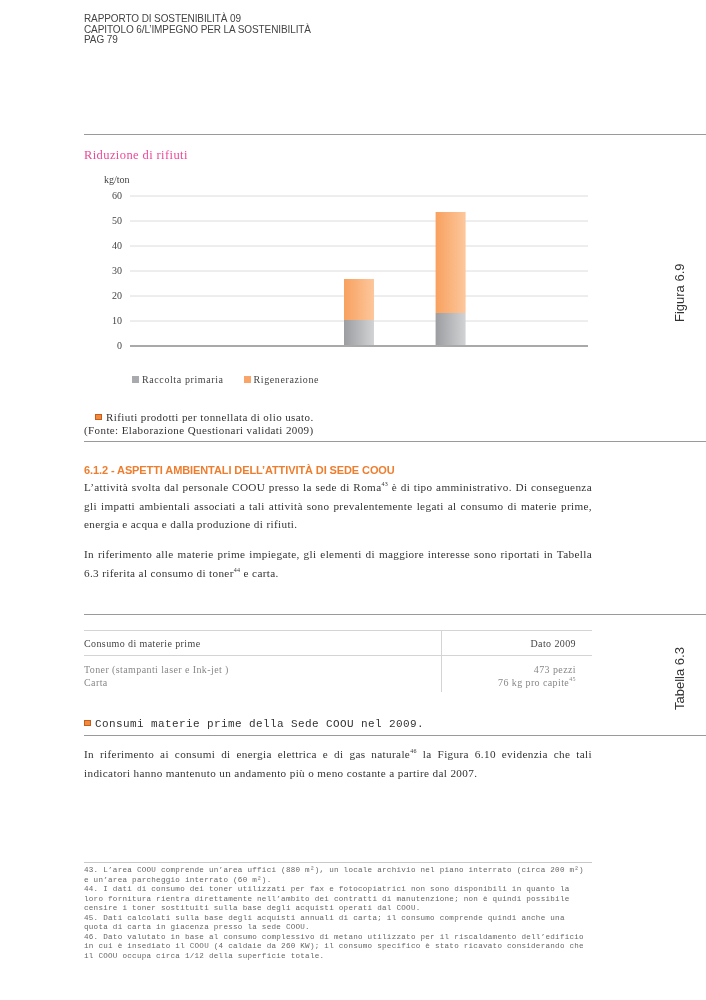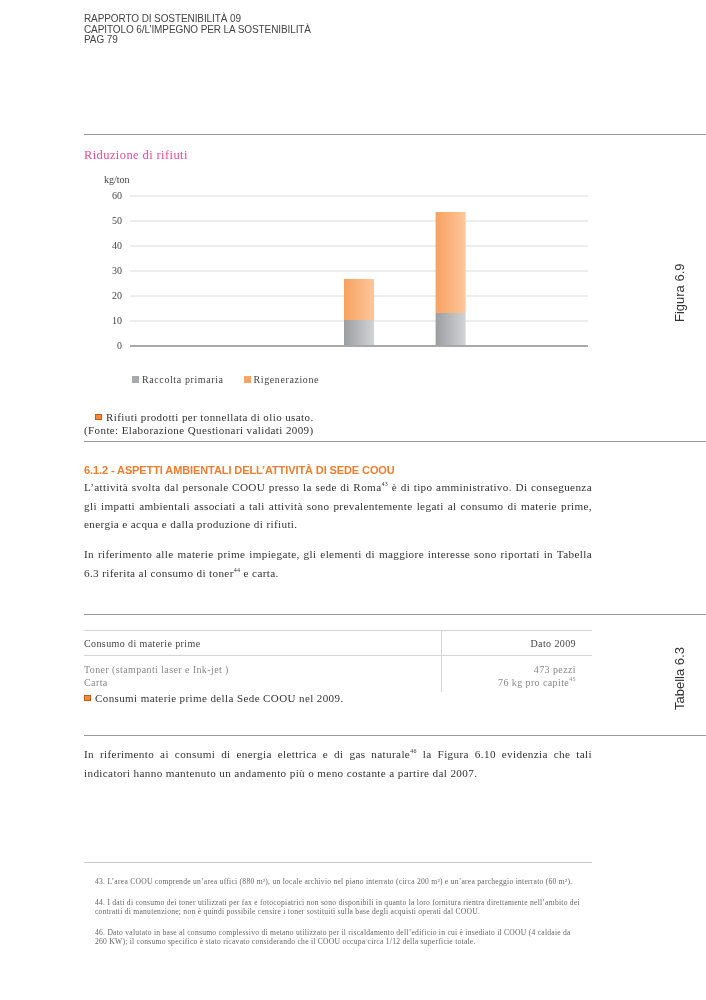--- a/index.html
+++ b/index.html
@@ -34,21 +34,21 @@
   .table { position: absolute; left: 84px; top: 630px; width: 508px; font-size: 10px; letter-spacing: 0.4px; }
   .table .topline { position: absolute; left: 0; top: 0; width: 508px; height: 1px; background: #d4d4d4; }
   .table .vline { position: absolute; left: 357px; top: 0; width: 1px; height: 62px; background: #d4d4d4; }
   .table .hline { position: absolute; left: 0; top: 25px; width: 508px; height: 1px; background: #d4d4d4; }
   .table .cell { position: absolute; white-space: nowrap; }
   .table .hdr { color: #444; top: 8px; }
   .table .row { color: #888; }
   .table .right { right: 16px; text-align: center; }
 
   .footnotes { position: absolute; left: 84px; top: 866px; width: 508px; font-size: 7.6px; line-height: 9.5px; color: #666; letter-spacing: 0.25px; }
-  .footnotes div { margin: 11px; }
+  .footnotes div { margin: 0; font-family: Liberation Mono, monospace; }
 </style>
 </head>
 <body>
 
 <div class="header sans">
   <div>RAPPORTO DI SOSTENIBILITÀ 09</div>
   <div>CAPITOLO 6/L’IMPEGNO PER LA SOSTENIBILITÀ</div>
   <div>PAG 79</div>
 </div>
 
@@ -123,26 +123,27 @@
   <div class="cell hdr" style="left:0;">Consumo di materie prime</div>
   <div class="cell hdr right">Dato 2009</div>
   <div class="cell row" style="left:0; top:34px;">Toner (stampanti laser e Ink-jet )</div>
   <div class="cell row right" style="top:34px;">473 pezzi</div>
   <div class="cell row" style="left:0; top:47px;">Carta</div>
   <div class="cell row right" style="top:47px;"><span>76 kg pro capite</span><sup>45</sup></div>
 </div>
 
 <div class="side-label sans" style="left:672px; top:710px;">Tabella 6.3</div>
 
-<div class="caption serif" style="top:692px;">
+<div class="caption serif" style="top:718px;font-family:Liberation Mono, monospace;">
   <span class="bullet"></span><span>Consumi materie prime della Sede COOU nel 2009.</span>
 </div>
 
 <div class="rule" style="top:735px;"></div>
 
 <div class="para serif" style="top:745px;"><span>In riferimento ai consumi di energia elettrica e di gas naturale</span><sup>46</sup><span> la Figura 6.10 evidenzia che tali indicatori hanno mantenuto un andamento più o meno costante a partire dal 2007.</span></div>
 
 <div class="rule thin" style="top:862px; right:114px;"></div>
 <div class="footnotes serif">
   <div>43. L’area COOU comprende un’area uffici (880 m²), un locale archivio nel piano interrato (circa 200 m²) e un’area parcheggio interrato (60 m²).</div>
   <div>44. I dati di consumo dei toner utilizzati per fax e fotocopiatrici non sono disponibili in quanto la loro fornitura rientra direttamente nell’ambito dei contratti di manutenzione; non è quindi possibile censire i toner sostituiti sulla base degli acquisti operati dal COOU.</div>
+  <div>45. Dati calcolati sulla base degli acquisti annuali di carta; il consumo comprende quindi anche una quota di carta in giacenza presso la sede COOU.</div>
   <div>46. Dato valutato in base al consumo complessivo di metano utilizzato per il riscaldamento dell’edificio in cui è insediato il COOU (4 caldaie da 260 KW); il consumo specifico è stato ricavato considerando che il COOU occupa circa 1/12 della superficie totale.</div>
 </div>
 
 </body></html>

